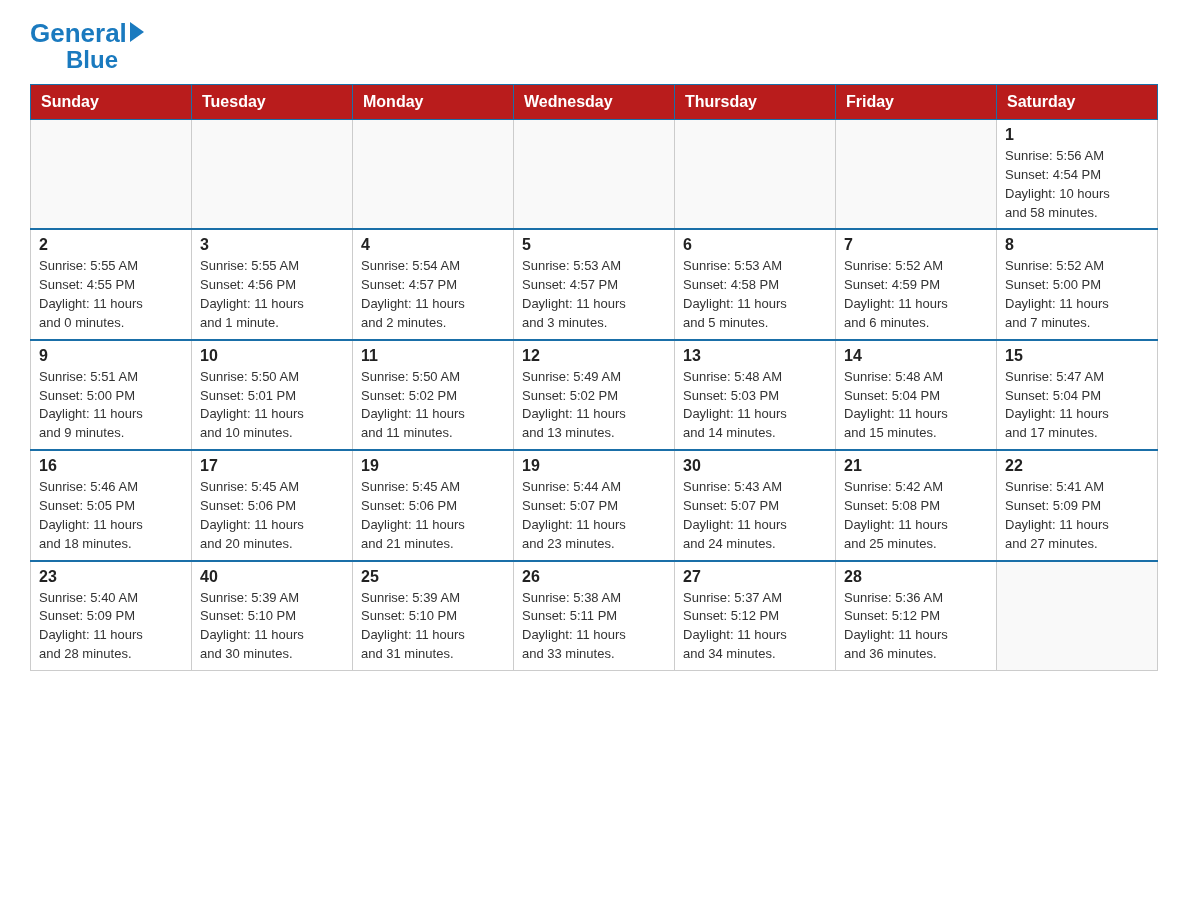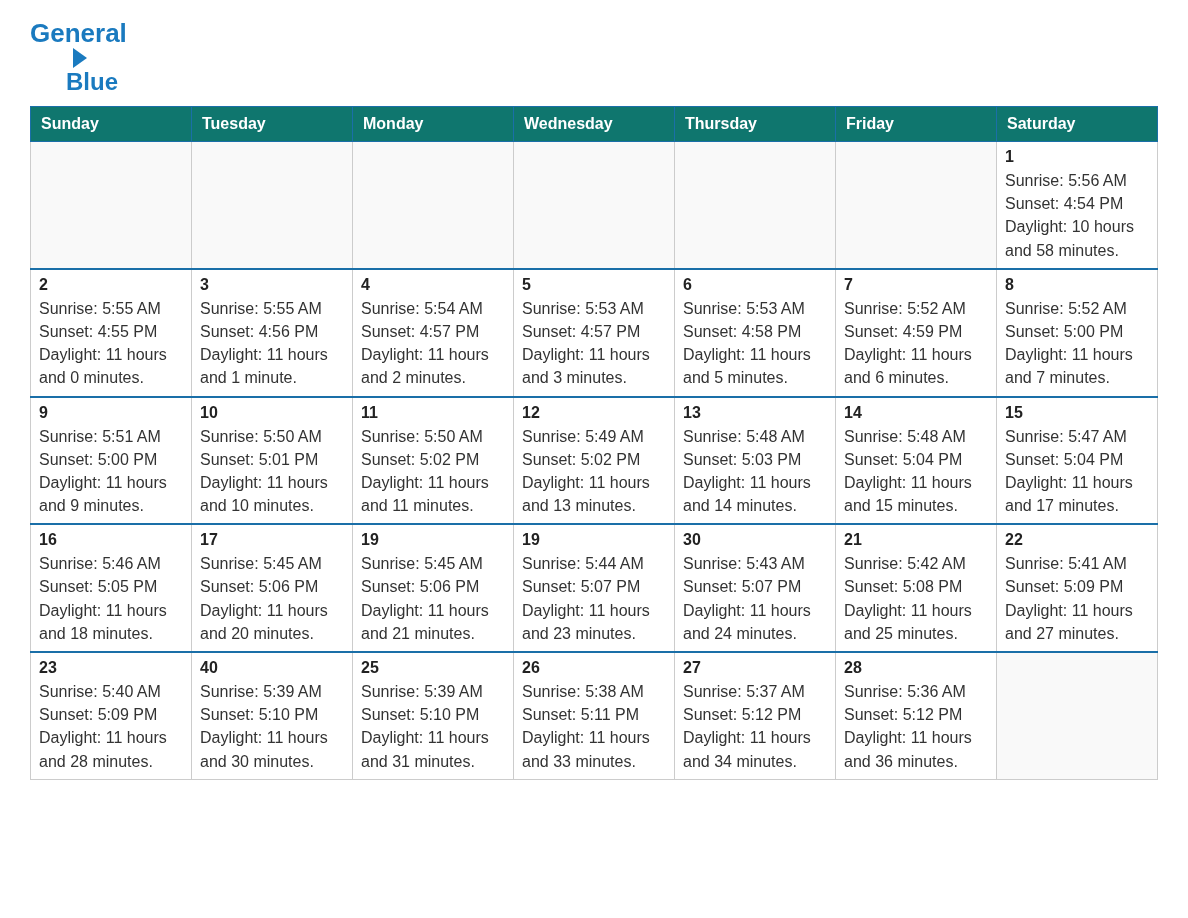--- a/index.html
+++ b/index.html
@@ -49,21 +49,21 @@
       font-size: 20px;
       color: #555;
       margin-top: 4px;
     }
     .calendar {
       width: 100%;
       border-collapse: collapse;
       margin-top: 10px;
     }
     .calendar thead tr th {
-      background-color: #0f766e;
+      background-color: #b91c1c;
       color: #fff;
       font-size: 16px;
       font-weight: bold;
       padding: 8px 10px;
       text-align: left;
       border: 1px solid #1a6fa8;
     }
     .calendar tbody tr td {
       vertical-align: top;
       border: 1px solid #ccc;
@@ -78,21 +78,21 @@
       background: #f9f9f9;
     }
     .day-number {
       font-size: 16px;
       font-weight: bold;
       color: #222;
       display: block;
       margin-bottom: 3px;
     }
     .day-info {
-      font-size: 16px;
+      font-size: 13px;
       color: #333;
       line-height: 1.45;
     }
     .row-divider td {
       border-top: 2px solid #1a6fa8 !important;
     }
   </style>
 </head>
 <body>
 
@@ -254,22 +254,21 @@
       </tr>
     </tbody>
 </table>
 
 <style>
   .logo-general {
     font-size: 26px;
     font-weight: bold;
     color: #333;
     display: flex;
-    align-items: center;
-    flex-direction: column;
+    align-items: flex-start;
   }
   .logo-arrow {
     display: inline-block;
     width: 0;
     height: 0;
     border-top: 10px solid transparent;
     border-bottom: 10px solid transparent;
     border-left: 14px solid #1a7abf;
     margin-left: 3px;
     margin-top: 2px;

